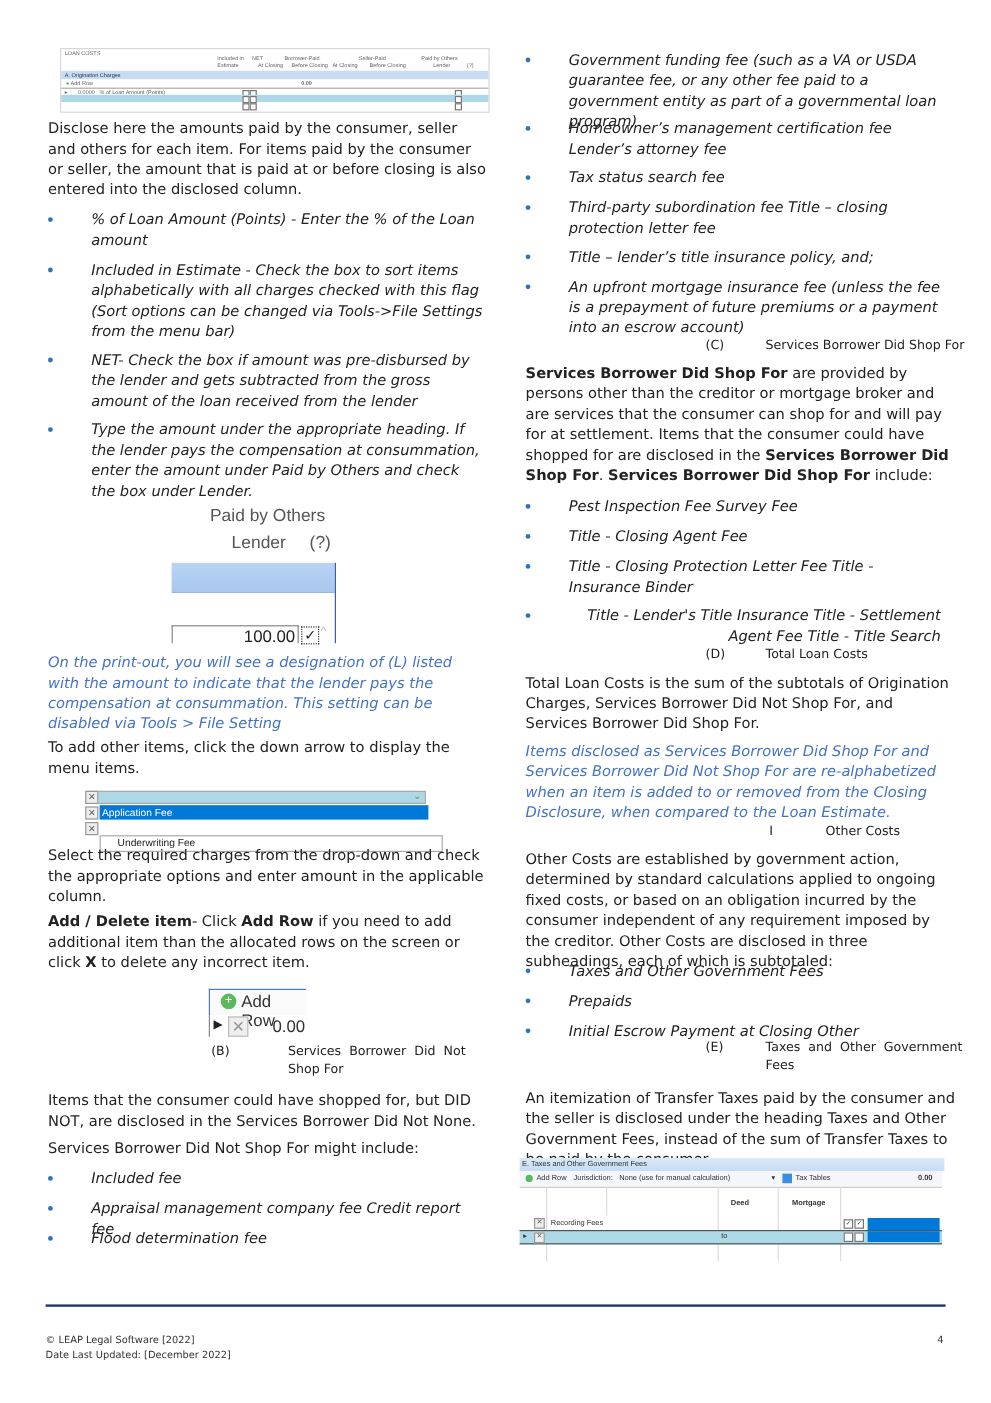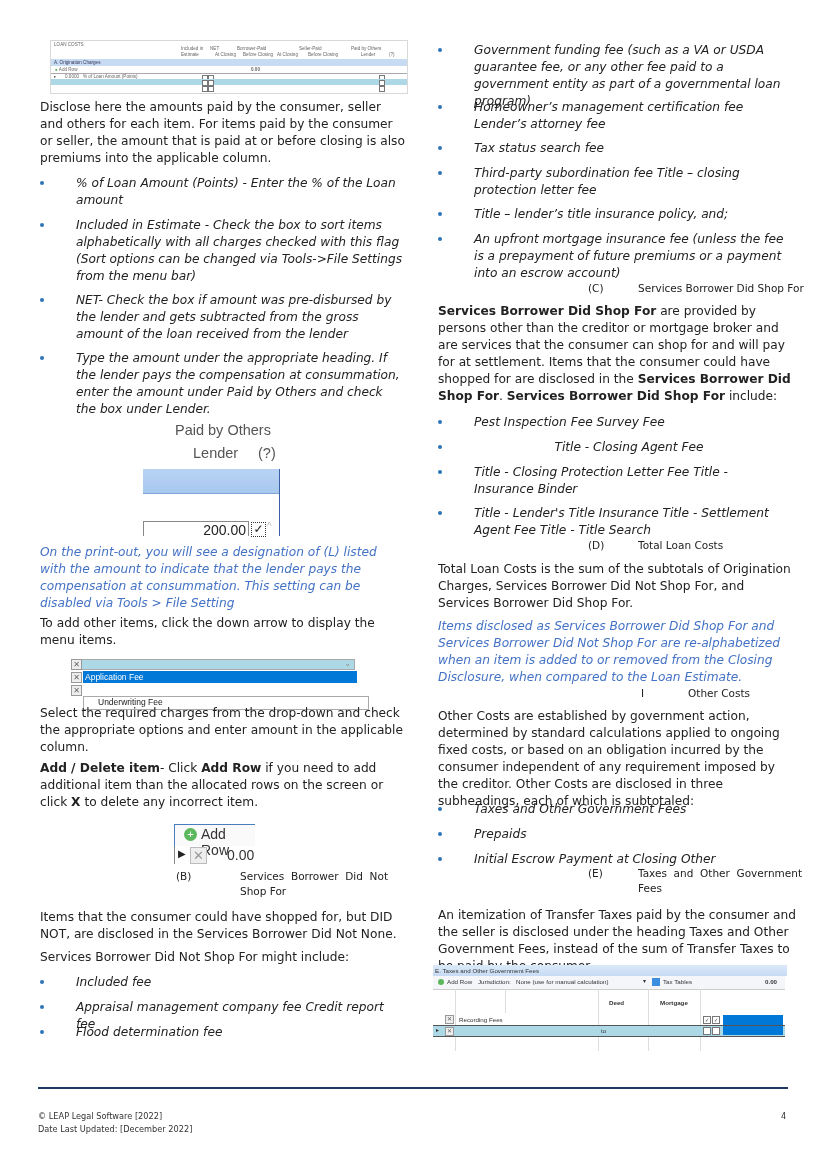--- a/index.html
+++ b/index.html
@@ -65,21 +65,21 @@
     <span class="cb" style="position:absolute;left:157px;top:0.5px;"></span>
     <span class="cb" style="position:absolute;left:328px;top:0.5px;"></span>
   </div>
   <div style="position:absolute;left:0;right:0;top:44px;height:6px;">
     <span class="cb" style="position:absolute;left:151px;top:0.5px;"></span>
     <span class="cb" style="position:absolute;left:157px;top:0.5px;"></span>
     <span class="cb" style="position:absolute;left:328px;top:0.5px;"></span>
   </div>
 </div>
 
-<p class="p" style="left:40px;top:99px;width:365px;">Disclose here the amounts paid by the consumer, seller and others for each item. For items paid by the consumer or seller, the amount that is paid at or before closing is also premiums into the applicable column.</p>
+<p class="p" style="left:40px;top:99px;width:365px;">Disclose here the amounts paid by the consumer, seller and others for each item. For items paid by the consumer or seller, the amount that is paid at or before closing is also entered into the disclosed column.</p>
 
 <div class="bul" style="left:40px;top:175px;width:365px;">
   <span class="dot"></span>
   <span class="txt" style="width:320px;">% of Loan Amount (Points) - Enter the % of the Loan amount</span>
 </div>
 <div class="bul" style="left:40px;top:217px;width:365px;">
   <span class="dot"></span>
   <span class="txt" style="width:330px;">Included in Estimate - Check the box to sort items alphabetically with all charges checked with this flag (Sort options can be changed via Tools-&gt;File Settings from the menu bar)</span>
 </div>
 <div class="bul" style="left:40px;top:292px;width:365px;">
@@ -90,21 +90,21 @@
   <span class="dot"></span>
   <span class="txt" style="width:325px;">Type the amount under the appropriate heading. If the lender pays the compensation at consummation, enter the amount under Paid by Others and check the box under Lender.</span>
 </div>
 
 <div class="shot pbo">
   <div style="position:absolute;left:32px;top:2px;font-size:14.5px;color:#555;">Paid by Others</div>
   <div style="position:absolute;left:50px;top:25px;font-size:14.5px;color:#555;">Lender</div>
   <div style="position:absolute;left:115px;top:25px;font-size:14.5px;color:#555;">(?)</div>
   <div style="position:absolute;left:0;top:49px;width:136px;height:24px;background:linear-gradient(#b9d3f3,#a8c8ef);border-bottom:1px solid #7ea4d8;"></div>
   <div style="position:absolute;left:136px;top:49px;width:1px;height:67px;background:#3a5ea8;"></div>
-  <div style="position:absolute;left:0;top:101px;width:106px;height:15px;border:1px solid #888;border-bottom:none;text-align:right;font-size:14px;line-height:16px;padding-right:2px;box-sizing:border-box;">200.00</div>
+  <div style="position:absolute;left:0;top:101px;width:106px;height:15px;border:1px solid #888;border-bottom:none;text-align:right;font-size:14px;line-height:16px;padding-right:2px;box-sizing:border-box;">100.00</div>
   <div style="position:absolute;left:108px;top:102px;width:13px;height:13px;border:1px dotted #333;font-size:12px;line-height:13px;text-align:center;">✓</div>
   <div style="position:absolute;left:124px;top:101px;font-size:10px;color:#bbb;">^</div>
 </div>
 
 <p class="p note" style="left:40px;top:544px;width:365px;">On the print-out, you will see a designation of (L) listed with the amount to indicate that the lender pays the compensation at consummation. This setting can be disabled via Tools &gt; File Setting</p>
 <p class="p" style="left:40px;top:615px;width:365px;">To add other items, click the down arrow to display the menu items.</p>
 
 <div class="shot dd">
   <div style="position:absolute;left:0;top:0;width:284px;height:11px;background:#add8e6;border:1px solid #aaa;box-sizing:border-box;">
     <span style="position:absolute;right:3px;top:-1px;font-size:8px;color:#888;">⌄</span>
@@ -179,29 +179,29 @@
 <span class="sub" style="left:638px;top:281px;">Services Borrower Did Shop For</span>
 
 <p class="p" style="left:438px;top:303px;width:360px;"><b>Services Borrower Did Shop For</b><span> are provided by persons other than the creditor or mortgage broker and are services that the consumer can shop for and will pay for at settlement. Items that the consumer could have shopped for are disclosed in the </span><b>Services Borrower Did Shop For</b><span>. </span><b>Services Borrower Did Shop For</b><span> include:</span></p>
 
 <div class="bul" style="left:438px;top:414px;width:360px;">
   <span class="dot"></span>
   <span class="txt" style="width:310px;">Pest Inspection Fee Survey Fee</span>
 </div>
 <div class="bul" style="left:438px;top:439px;width:360px;">
   <span class="dot"></span>
-  <span class="txt" style="width:310px;text-align:center;">Title - Closing Agent Fee</span>
+  <span class="txt" style="width:310px;">Title - Closing Agent Fee</span>
 </div>
 <div class="bul" style="left:438px;top:464px;width:360px;">
   <span class="dot"></span>
   <span class="txt" style="width:300px;">Title - Closing Protection Letter Fee Title - Insurance Binder</span>
 </div>
 <div class="bul" style="left:438px;top:505px;width:360px;">
   <span class="dot"></span>
-  <span class="txt" style="width:310px;">Title - Lender's Title Insurance Title - Settlement Agent Fee Title - Title Search</span>
+  <span class="txt" style="width:310px;text-align:right;">Title - Lender's Title Insurance Title - Settlement Agent Fee Title - Title Search</span>
 </div>
 
 <span class="sub" style="left:588px;top:538px;">(D)</span>
 <span class="sub" style="left:638px;top:538px;">Total Loan Costs</span>
 
 <p class="p" style="left:438px;top:561px;width:360px;">Total Loan Costs is the sum of the subtotals of Origination Charges, Services Borrower Did Not Shop For, and Services Borrower Did Shop For.</p>
 <p class="p note" style="left:438px;top:618px;width:360px;">Items disclosed as Services Borrower Did Shop For and Services Borrower Did Not Shop For are re-alphabetized when an item is added to or removed from the Closing Disclosure, when compared to the Loan Estimate.</p>
 
 <span class="sub" style="left:641px;top:686px;">I</span>
 <span class="sub" style="left:688px;top:686px;">Other Costs</span>

